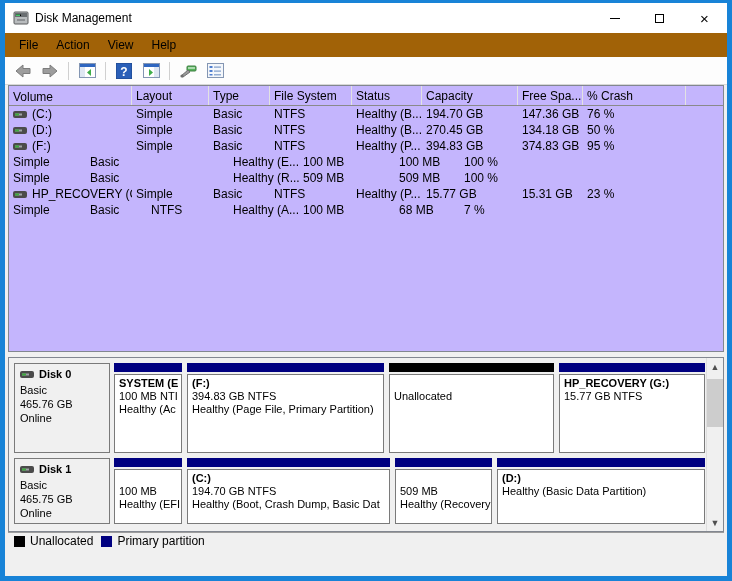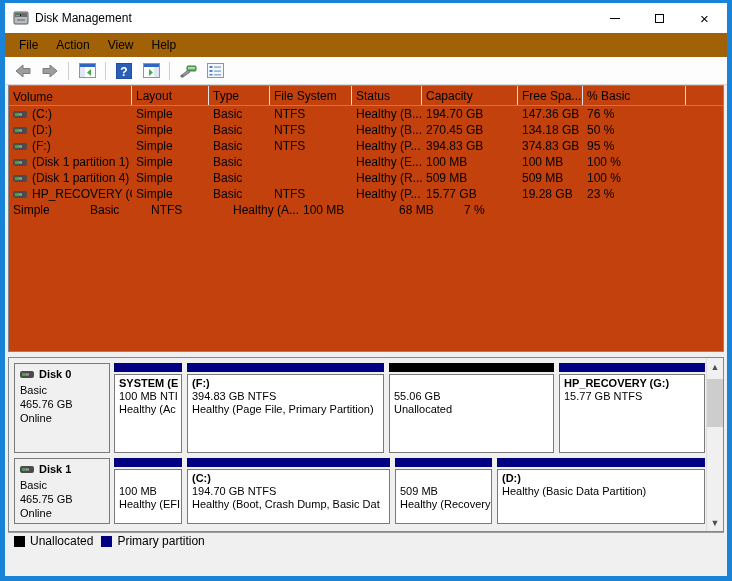--- a/index.html
+++ b/index.html
@@ -22,21 +22,21 @@
   
   .menubar { height:24px; background:#a16207; display:flex; align-items:center; padding-left:5px; flex:0 0 auto; }
   .menu-item { padding:3px 9px; }
 
   
   .toolbar { height:28px; background:#fdfdfd; border-bottom:1px solid #d8d8d8; display:flex; align-items:center; padding-left:6px; gap:3px; flex:0 0 auto; }
   .tb-btn { width:24px; height:22px; display:flex; align-items:center; justify-content:center; }
   .tb-sep { width:1px; height:18px; background:#d0d0d0; margin:0 3px; }
 
   
-  .listview { flex:0 0 267px; margin:0 3px; background:#c2410c; border:1px solid #828790; overflow:hidden; display:flex; flex-direction:column; }
+  .listview { flex:0 0 267px; margin:0 3px; background:#c4b5fd; border:1px solid #828790; overflow:hidden; display:flex; flex-direction:column; }
   .lv-header { display:flex; height:20px; border-bottom:1px solid #8a8a8a; flex:0 0 auto; }
   .lv-h { padding:3px 0 0 4px; border-right:1px solid #e2e2e2; overflow:hidden; white-space:nowrap; }
   .lv-row { display:flex; height:16px; align-items:center; }
   .lv-c { padding-left:4px; overflow:hidden; white-space:nowrap; flex:0 0 auto; }
   .c0 { width:123px; display:flex; align-items:center; gap:5px; }
   .c1 { width:77px; } .c2 { width:61px; } .c3 { width:82px; } .c4 { width:70px; }
   .c5 { width:96px; } .c6 { width:65px; } .c7 { width:103px; } .cf { flex:1 1 auto; border-right:none; }
   .drive-ico { flex:0 0 auto; }
 
   
@@ -166,21 +166,21 @@
 
   <div class="listview">
     <div class="lv-header">
       <div class="lv-h c0">Volume</div>
       <div class="lv-h c1">Layout</div>
       <div class="lv-h c2">Type</div>
       <div class="lv-h c3">File System</div>
       <div class="lv-h c4">Status</div>
       <div class="lv-h c5">Capacity</div>
       <div class="lv-h c6">Free Spa...</div>
-      <div class="lv-h c7">% Basic</div>
+      <div class="lv-h c7">% Crash</div>
       <div class="lv-h cf"></div>
     </div>
 
     <div class="lv-row">
       <div class="lv-c c0">
             <span class="drive-ico">
               <svg width="14" height="7" viewBox="0 0 14 7">
                 <rect x="0" y="0" width="14" height="7" rx="2" fill="#4b4b4b"></rect>
                 <rect x="2" y="2.5" width="7" height="2" fill="#9fa3a6"></rect>
                 <rect x="2" y="2.5" width="4" height="2" fill="#3faa3f"></rect>
@@ -228,49 +228,29 @@
           </div>
       <div class="lv-c c1">Simple</div>
       <div class="lv-c c2">Basic</div>
       <div class="lv-c c3">NTFS</div>
       <div class="lv-c c4">Healthy (P...</div>
       <div class="lv-c c5">394.83 GB</div>
       <div class="lv-c c6">374.83 GB</div>
       <div class="lv-c c7">95 %</div>
     </div>
     <div class="lv-row">
-      <div class="lv-c c0">
-            <span class="drive-ico">
-              <svg width="14" height="7" viewBox="0 0 14 7">
-                <rect x="0" y="0" width="14" height="7" rx="2" fill="#4b4b4b"></rect>
-                <rect x="2" y="2.5" width="7" height="2" fill="#9fa3a6"></rect>
-                <rect x="2" y="2.5" width="4" height="2" fill="#3faa3f"></rect>
-              </svg>
-            </span>
-            <span>(Disk 1 partition 1)</span>
-          </div>
       <div class="lv-c c1">Simple</div>
       <div class="lv-c c2">Basic</div>
       <div class="lv-c c3"></div>
       <div class="lv-c c4">Healthy (E...</div>
       <div class="lv-c c5">100 MB</div>
       <div class="lv-c c6">100 MB</div>
       <div class="lv-c c7">100 %</div>
     </div>
     <div class="lv-row">
-      <div class="lv-c c0">
-            <span class="drive-ico">
-              <svg width="14" height="7" viewBox="0 0 14 7">
-                <rect x="0" y="0" width="14" height="7" rx="2" fill="#4b4b4b"></rect>
-                <rect x="2" y="2.5" width="7" height="2" fill="#9fa3a6"></rect>
-                <rect x="2" y="2.5" width="4" height="2" fill="#3faa3f"></rect>
-              </svg>
-            </span>
-            <span>(Disk 1 partition 4)</span>
-          </div>
       <div class="lv-c c1">Simple</div>
       <div class="lv-c c2">Basic</div>
       <div class="lv-c c3"></div>
       <div class="lv-c c4">Healthy (R...</div>
       <div class="lv-c c5">509 MB</div>
       <div class="lv-c c6">509 MB</div>
       <div class="lv-c c7">100 %</div>
     </div>
     <div class="lv-row">
       <div class="lv-c c0">
@@ -281,21 +261,21 @@
                 <rect x="2" y="2.5" width="4" height="2" fill="#3faa3f"></rect>
               </svg>
             </span>
             <span>HP_RECOVERY (G:)</span>
           </div>
       <div class="lv-c c1">Simple</div>
       <div class="lv-c c2">Basic</div>
       <div class="lv-c c3">NTFS</div>
       <div class="lv-c c4">Healthy (P...</div>
       <div class="lv-c c5">15.77 GB</div>
-      <div class="lv-c c6">19.28 GB</div>
+      <div class="lv-c c6">15.31 GB</div>
       <div class="lv-c c7">23 %</div>
     </div>
     <div class="lv-row">
       <div class="lv-c c1">Simple</div>
       <div class="lv-c c2">Basic</div>
       <div class="lv-c c3">NTFS</div>
       <div class="lv-c c4">Healthy (A...</div>
       <div class="lv-c c5">100 MB</div>
       <div class="lv-c c6">68 MB</div>
       <div class="lv-c c7">7 %</div>
@@ -337,21 +317,20 @@
             <div class="part-body">
               <div class="pt">(F:)</div>
               <div>394.83 GB NTFS</div>
               <div>Healthy (Page File, Primary Partition)</div>
             </div>
           </div>
           <div class="part h90" style="width:165px">
             <div class="part-stripe" style="background: rgb(0, 0, 0);"></div>
             <div class="part-body">
               <div class="pt"></div>
-              <div>55.06 GB</div>
               <div>Unallocated</div>
             </div>
           </div>
           <div class="part h90" style="width:146px">
             <div class="part-stripe" style="background: rgb(0, 0, 128);"></div>
             <div class="part-body">
               <div class="pt">HP_RECOVERY (G:)</div>
               <div>15.77 GB NTFS</div>
             </div>
           </div>

